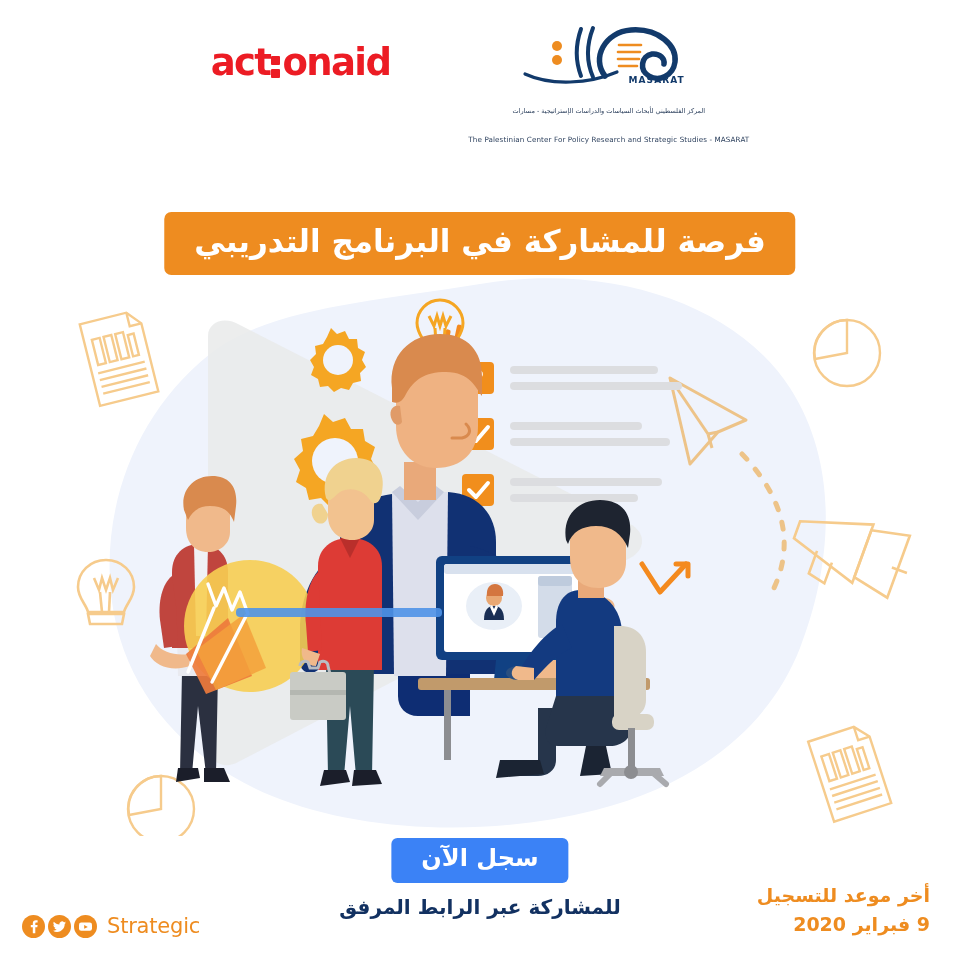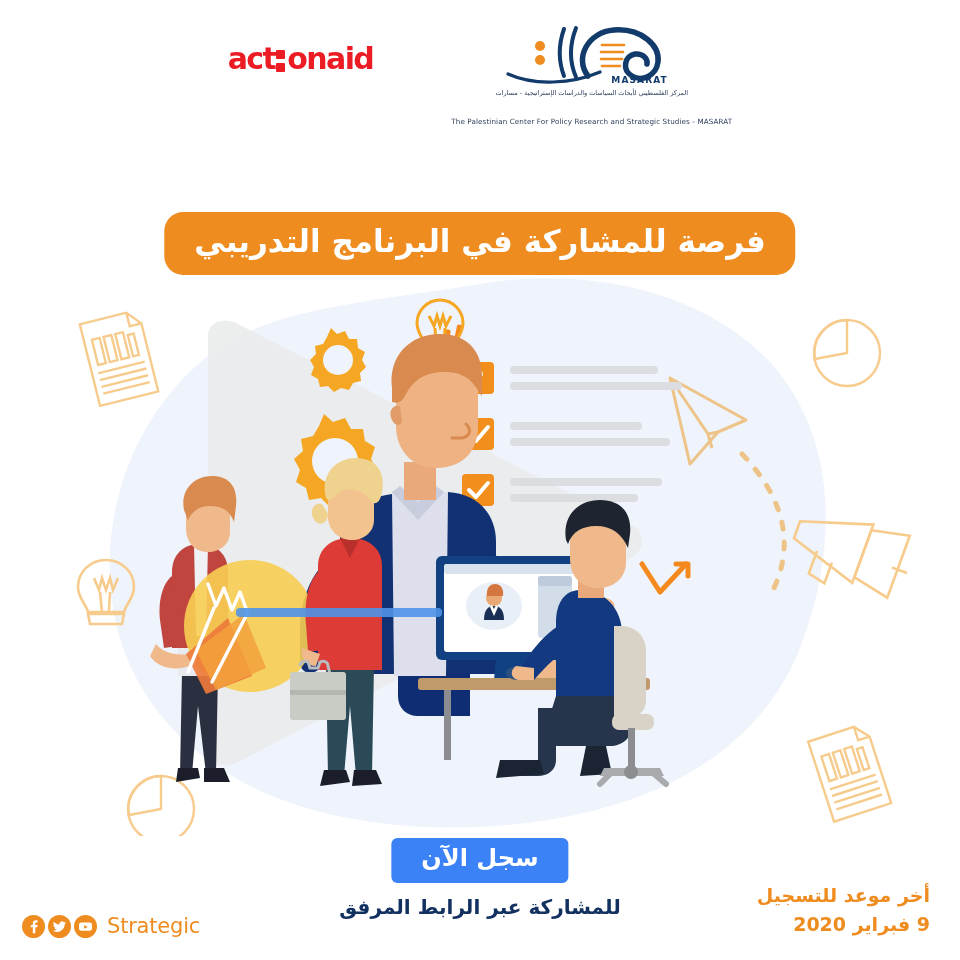--- a/index.html
+++ b/index.html
@@ -22,21 +22,21 @@
     position:absolute;
     top:22px; left:0; width:960px; height:115px;
     display:flex;
     align-items:flex-start;
     justify-content:center;
     gap:78px;
   }
   .aa-logo {
     margin-top:22px;
     font-family:"DejaVu Sans","Liberation Sans",sans-serif;
-    font-size:30px;
+    font-size:37px;
     font-weight:bold;
     letter-spacing:-1.6px;
     color:#EC1C24;
     line-height:1;
     white-space:nowrap;
   }
   .aa-logo .dotcolon {
     display:inline-block;
     position:relative;
     width:12px;
@@ -65,21 +65,21 @@
     position:absolute;
     right:14px; bottom:1px;
     font-size:9px;
     font-weight:bold;
     letter-spacing:1.1px;
     color:#123A6B;
   }
   .masarat-ar {
     font-size:6.5px;
     color:#2b3f5c;
-    margin-top:3px;
+    margin-top:21px;
     letter-spacing:0.2px;
     direction:rtl;
   }
   .masarat-en {
     font-size:7.2px;
     color:#2b3f5c;
     margin-top:20px;
     letter-spacing:0.1px;
     white-space:nowrap;
   }
@@ -99,21 +99,21 @@
   .opportunity-chip {
     position:absolute;
     top:212px; left:50%;
     transform:translateX(-50%);
     background:#EE8C20;
     color:#ffffff;
     direction:rtl;
     font-size:31px;
     font-weight:bold;
     padding:10px 30px 14px 30px;
-    border-radius:19px;
+    border-radius:7px;
     line-height:1.25;
     white-space:nowrap;
   }
 
   
   .stage {
     position:absolute;
     top:276px; left:0; width:960px; height:560px;
   }
   .stage svg { display:block; }

